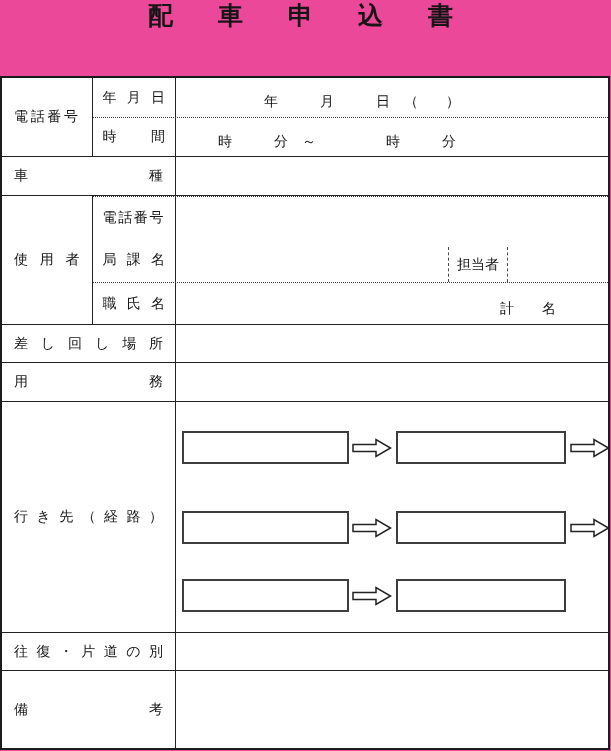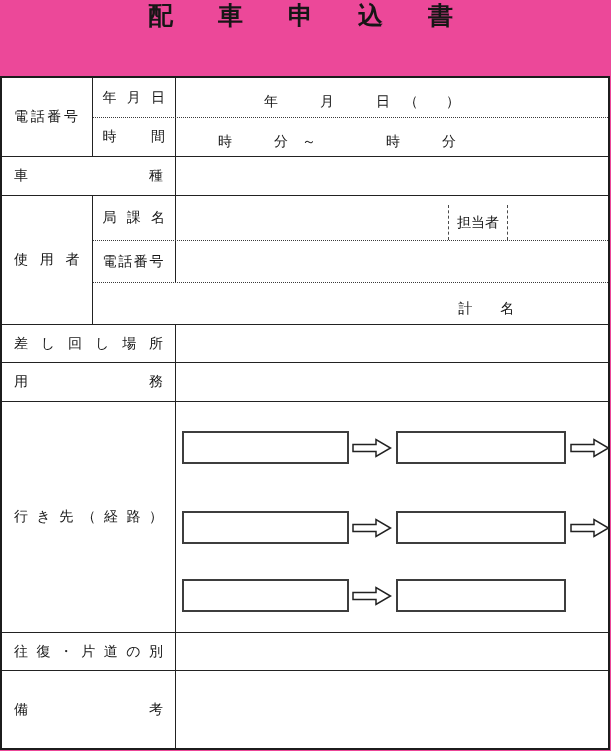--- a/index.html
+++ b/index.html
@@ -100,39 +100,42 @@
         <span>車 種</span>
       </div>
       <div class="content"></div>
     </div>
 
     <div class="sec solid-top" style="height:129px">
       <div class="colA jus pad12">
         <span>使 用 者</span>
       </div>
       <div class="rblock">
+        <div class="row dot-top" style="height:42px">
+          <div class="colB jus pad10 ls">
+            <span>電話番号</span>
+          </div>
+          <div class="content"></div>
+        </div>
         <div class="row" style="height:44px">
           <div class="colB jus pad10">
             <span>局 課 名</span>
           </div>
           <div class="content">
             <div class="filler"></div>
             <div class="dashbox">
               <span>担当者</span>
             </div>
             <div class="tailcell"></div>
           </div>
         </div>
-        <div class="row dot-top" style="height:42px">
-          <div class="colB jus pad10 ls">
-            <span>電話番号</span>
-          </div>
-          <div class="content"></div>
-        </div>
         <div class="row dot-top" style="height:43px">
+          <div class="colB jus pad10">
+            <span>職 氏 名</span>
+          </div>
           <div class="content">
             <div class="filler"></div>
             <div class="tailcell">
               <span>計　　名</span>
             </div>
           </div>
         </div>
       </div>
     </div>
 

